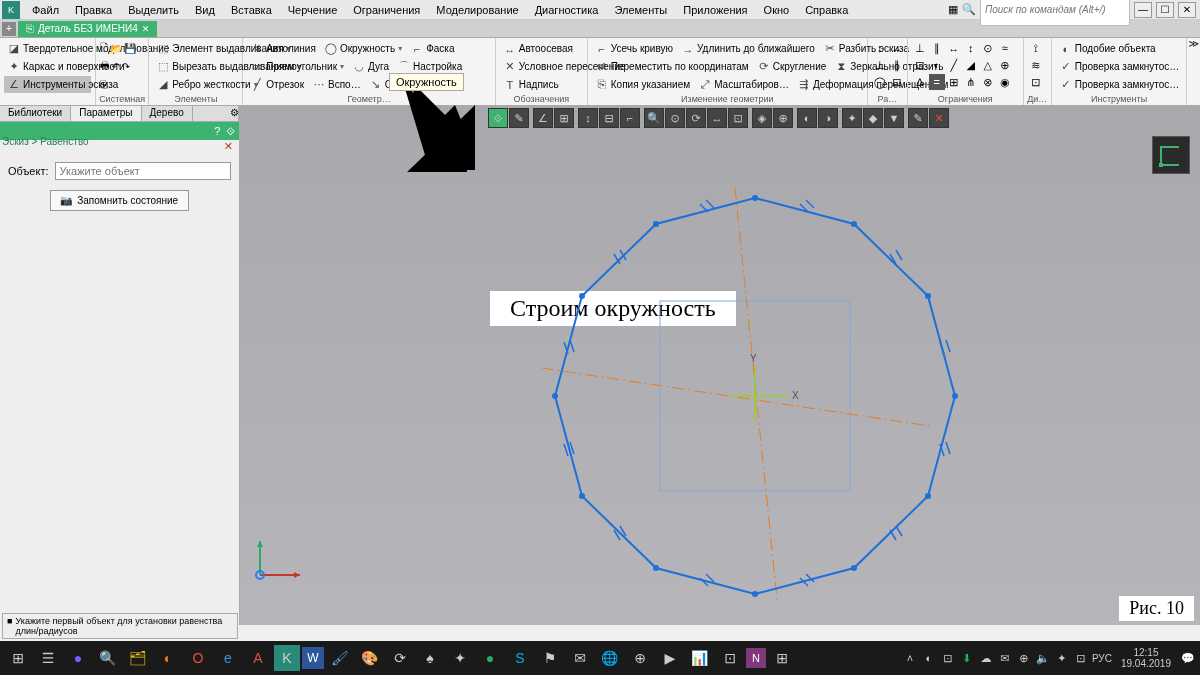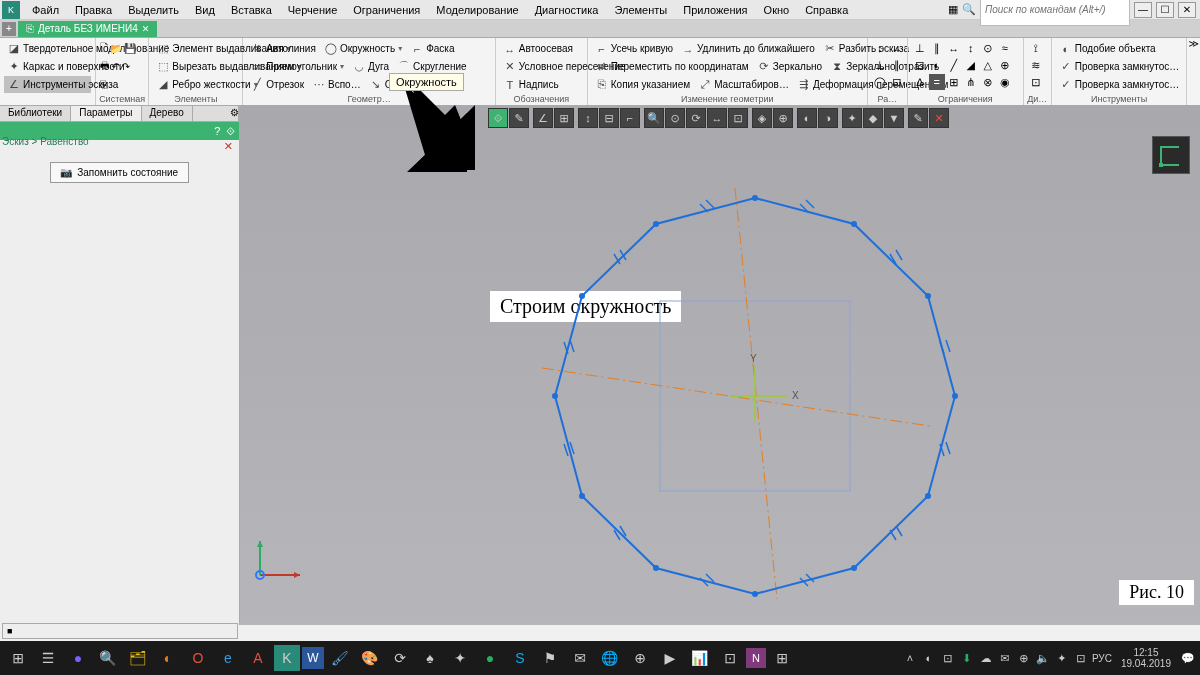--- a/index.html
+++ b/index.html
@@ -49,22 +49,22 @@
 .canvas { flex: 1; background: linear-gradient(180deg, #a8a8ad 0%, #b5b5ba 100%); position: relative; overflow: hidden; }
 .canvas-toolbar { position: absolute; top: 2px; left: 248px; height: 20px; display: flex; gap: 1px; }
 .canvas-toolbar .ct { width: 20px; height: 20px; background: #444; color: #ccc; display: flex; align-items: center; justify-content: center; font-size: 11px; border: 1px solid #333; }
 .canvas-toolbar .sep { width: 2px; }
 .canvas-toolbar .ct.red { color: #e74c3c; }
 .canvas-toolbar .ct.green { background: #3cb371; }
 
 
 .tooltip-box { position: absolute; top: 73px; left: 389px; background: #fffde7; border: 1px solid #aaa; padding: 2px 6px; font-size: 11px; z-index: 10; }
 .big-arrow { position: absolute; top: 80px; left: 395px; z-index: 9; }
-.annotation { position: absolute; top: 185px; left: 250px; background: white; padding: 4px 10px; font-size: 20px; font-family: "Comic Sans MS", cursive; }
-.fig-label { position: absolute; bottom: 20px; right: 6px; background: white; padding: 2px 10px; font-size: 18px; font-family: "Comic Sans MS", cursive; }
+.annotation { position: absolute; top: 185px; left: 250px; background: white; padding: 4px 20px; font-size: 24px; font-family: "Comic Sans MS", cursive; }
+.fig-label { position: absolute; bottom: 4px; right: 6px; background: white; padding: 2px 10px; font-size: 18px; font-family: "Comic Sans MS", cursive; }
 .corner-widget { position: absolute; top: 30px; right: 10px; width: 38px; height: 38px; background: #2a2a2a; border: 1px solid #555; display: flex; align-items: center; justify-content: center; }
 
 
 .axes { position: absolute; bottom: 38px; left: 8px; }
 
 
 .statusbar { position: absolute; left: 2px; bottom: 36px; width: 236px; background: #eee; border: 1px solid #aaa; font-size: 9px; padding: 2px 4px; display: flex; align-items: flex-start; gap: 3px; }
 
 
 .breadcrumb { position: absolute; left: 2px; top: 136px; font-size: 10px; color: #2a7a5a; }
@@ -211,21 +211,21 @@
             <span class="ic">▭</span>
             <span>Прямоугольник</span>
             <span class="dd">▾</span>
           </div>
         <div class="ribbon-item">
             <span class="ic">◡</span>
             <span>Дуга</span>
           </div>
         <div class="ribbon-item">
             <span class="ic">⌒</span>
-            <span>Скругление</span>
+            <span>Настройка</span>
           </div>
       </div>
       <div class="ribbon-row">
         <div class="ribbon-item">
             <span class="ic">╱</span>
             <span>Отрезок</span>
           </div>
         <div class="ribbon-item">
             <span class="ic">⋯</span>
             <span>Вспо…</span>
@@ -279,21 +279,21 @@
             <span>Разбить эскиза</span>
           </div>
       </div>
       <div class="ribbon-row">
         <div class="ribbon-item">
             <span class="ic">⇄</span>
             <span>Переместить по координатам</span>
           </div>
         <div class="ribbon-item">
             <span class="ic">⟳</span>
-            <span>Зеркально</span>
+            <span>Скругление</span>
           </div>
         <div class="ribbon-item">
             <span class="ic">⧗</span>
             <span>Зеркально отразить</span>
           </div>
       </div>
       <div class="ribbon-row">
         <div class="ribbon-item">
             <span class="ic">⎘</span>
             <span>Копия указанием</span>
@@ -399,20 +399,24 @@
       <span class="active">Параметры</span>
       <span>Дерево</span>
       <span class="gear">⚙</span>
     </div>
     <div class="lp-titlebar">
       <span>?</span>
       <span>⟐</span>
     </div>
     <div class="lp-close">✕</div>
     <div class="lp-body">
+      <div class="row">
+        <span>Объект:</span>
+        <input type="text" placeholder="Укажите объект" style="">
+      </div>
       <button>
         <span>📷</span>
         <span>Запомнить состояние</span>
       </button>
     </div>
   </div>
 
   <div class="canvas">
 
     <div class="canvas-toolbar">
@@ -519,20 +523,21 @@
         <polygon points="12,4 9,10 15,10" fill="#27ae60"></polygon>
       <circle cx="12" cy="38" r="4" fill="none" stroke="#2a7aff" stroke-width="2"></circle>
     </svg>
 
     <div class="fig-label">Рис. 10</div>
   </div>
 </div>
 
 <div class="statusbar">
   <span>■</span>
+  <span>Укажите первый объект для установки равенства длин/радиусов</span>
 </div>
 
 <div class="taskbar">
   <div class="tb">⊞</div>
   <div class="tb">☰</div>
   <div class="tb" style="color:#7b5cff;">●</div>
   <div class="tb">🔍</div>
   <div class="tb" style="color:#f1c40f;">🗂</div>
   <div class="tb" style="color:#e67e22;">◐</div>
   <div class="tb" style="color:#e74c3c;">O</div>

